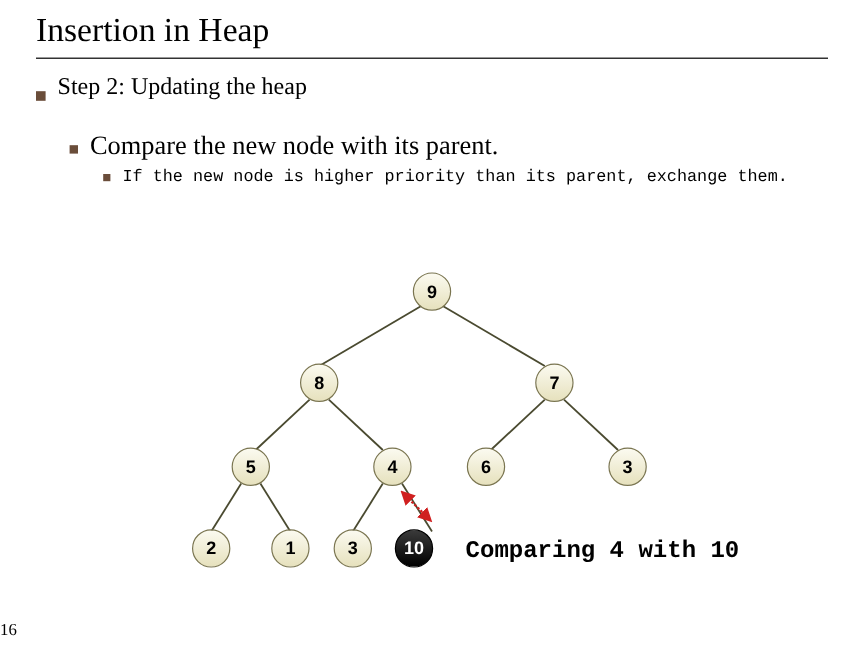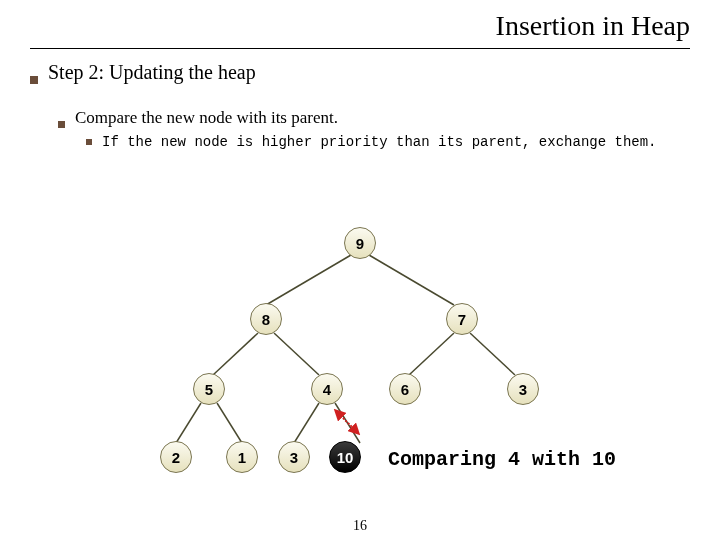--- a/index.html
+++ b/index.html
@@ -13,32 +13,32 @@
     position: relative;
   }
   .slide {
     padding: 10px 30px 0 30px;
     box-sizing: border-box;
     width: 100%;
     height: 100%;
     position: relative;
   }
   .title {
-    text-align: right;
+    text-align: left;
     font-size: 28px;
     font-weight: normal;
     margin: 0 0 6px 0;
   }
   .rule {
     border: none;
     border-top: 1.5px solid #000;
     margin: 0 0 12px 0;
   }
   .b1 { margin-left: 0px; font-size: 20px; display: flex; align-items: flex-end; margin-bottom: 24px; }
-  .b2 { margin-left: 28px; font-size: 17px; display: flex; align-items: flex-end; margin-bottom: 6px; }
+  .b2 { margin-left: 28px; font-size: 22px; display: flex; align-items: center; margin-bottom: 6px; }
   .b3 { margin-left: 56px; font-size: 14px; display: flex; align-items: flex-start; margin-bottom: 6px; font-family: Liberation Mono, monospace; }
   .sq {
     display: inline-block;
     width: 8px; height: 8px;
     background: #6a4d3a;
     margin-top: 8px;
     margin-right: 10px;
     flex: 0 0 auto;
   }
   .b2 .sq { width: 7px; height: 7px; margin-top: 7px; }
@@ -86,21 +86,20 @@
   .caption {
     position: absolute;
     font-family: Liberation Mono, monospace;
     font-weight: bold;
     font-size: 20px;
   }
   .pagenum {
     position: absolute;
     bottom: 6px;
     left: 0; right: 0;
-    text-align: center;
     font-size: 14px;
   }
 </style>
 </head>
 <body>
 
 <div class="slide">
   <h1 class="title">Insertion in Heap</h1>
   <hr class="rule">
 

